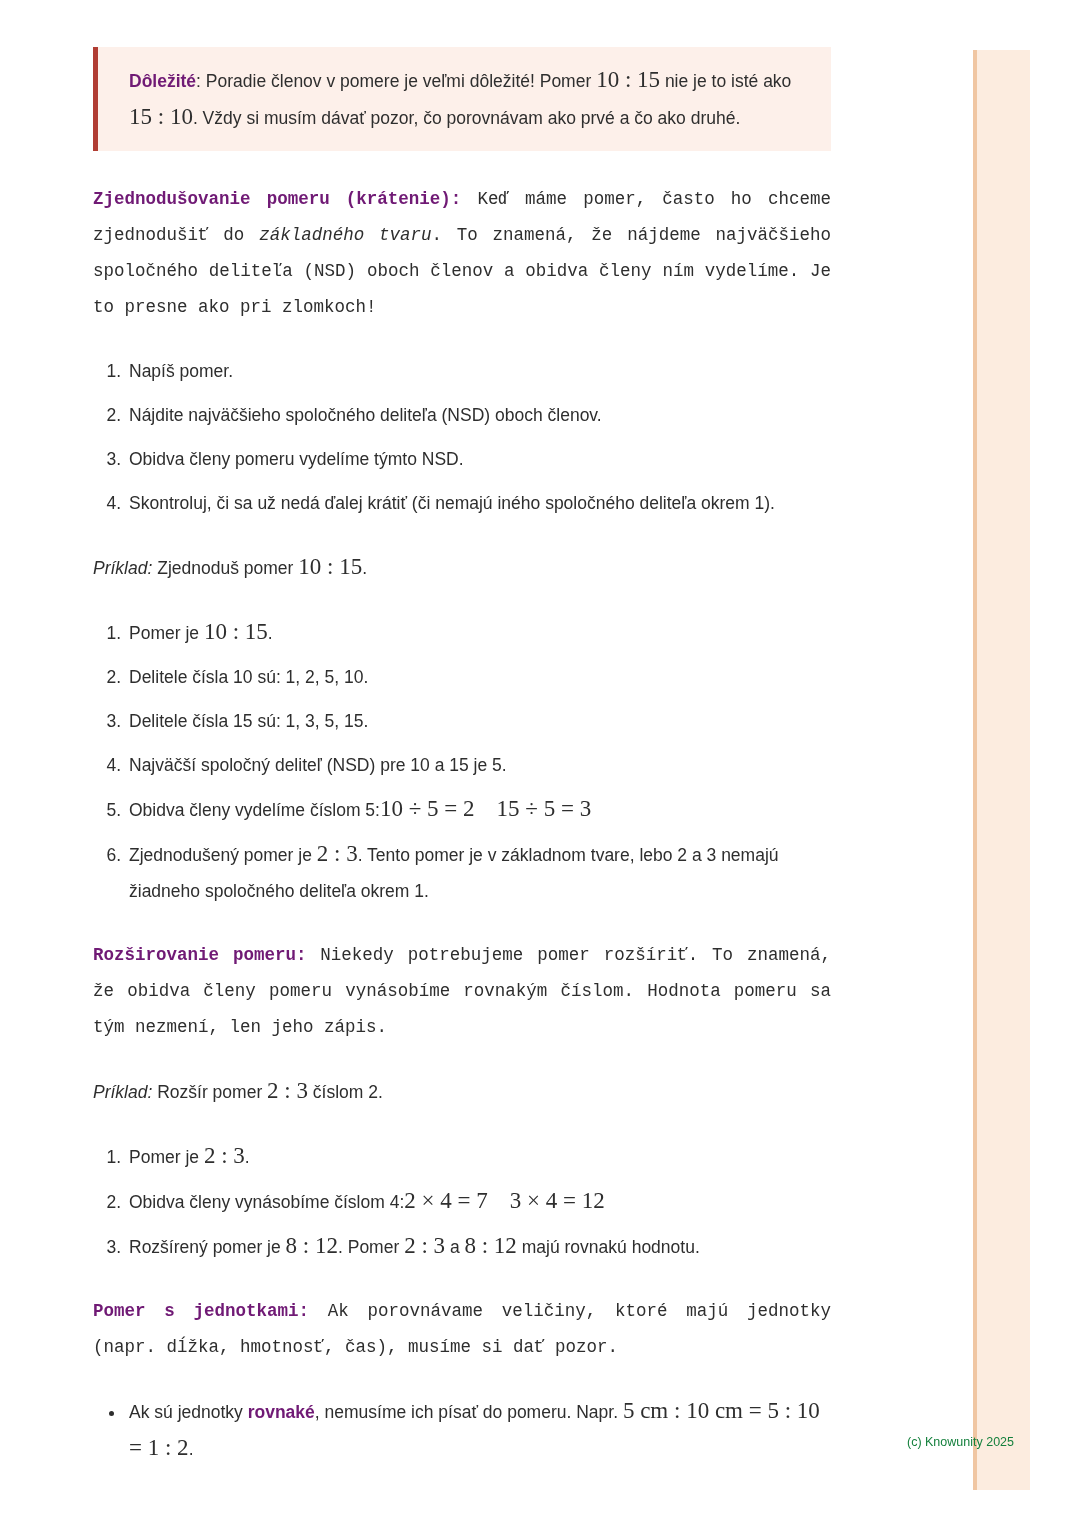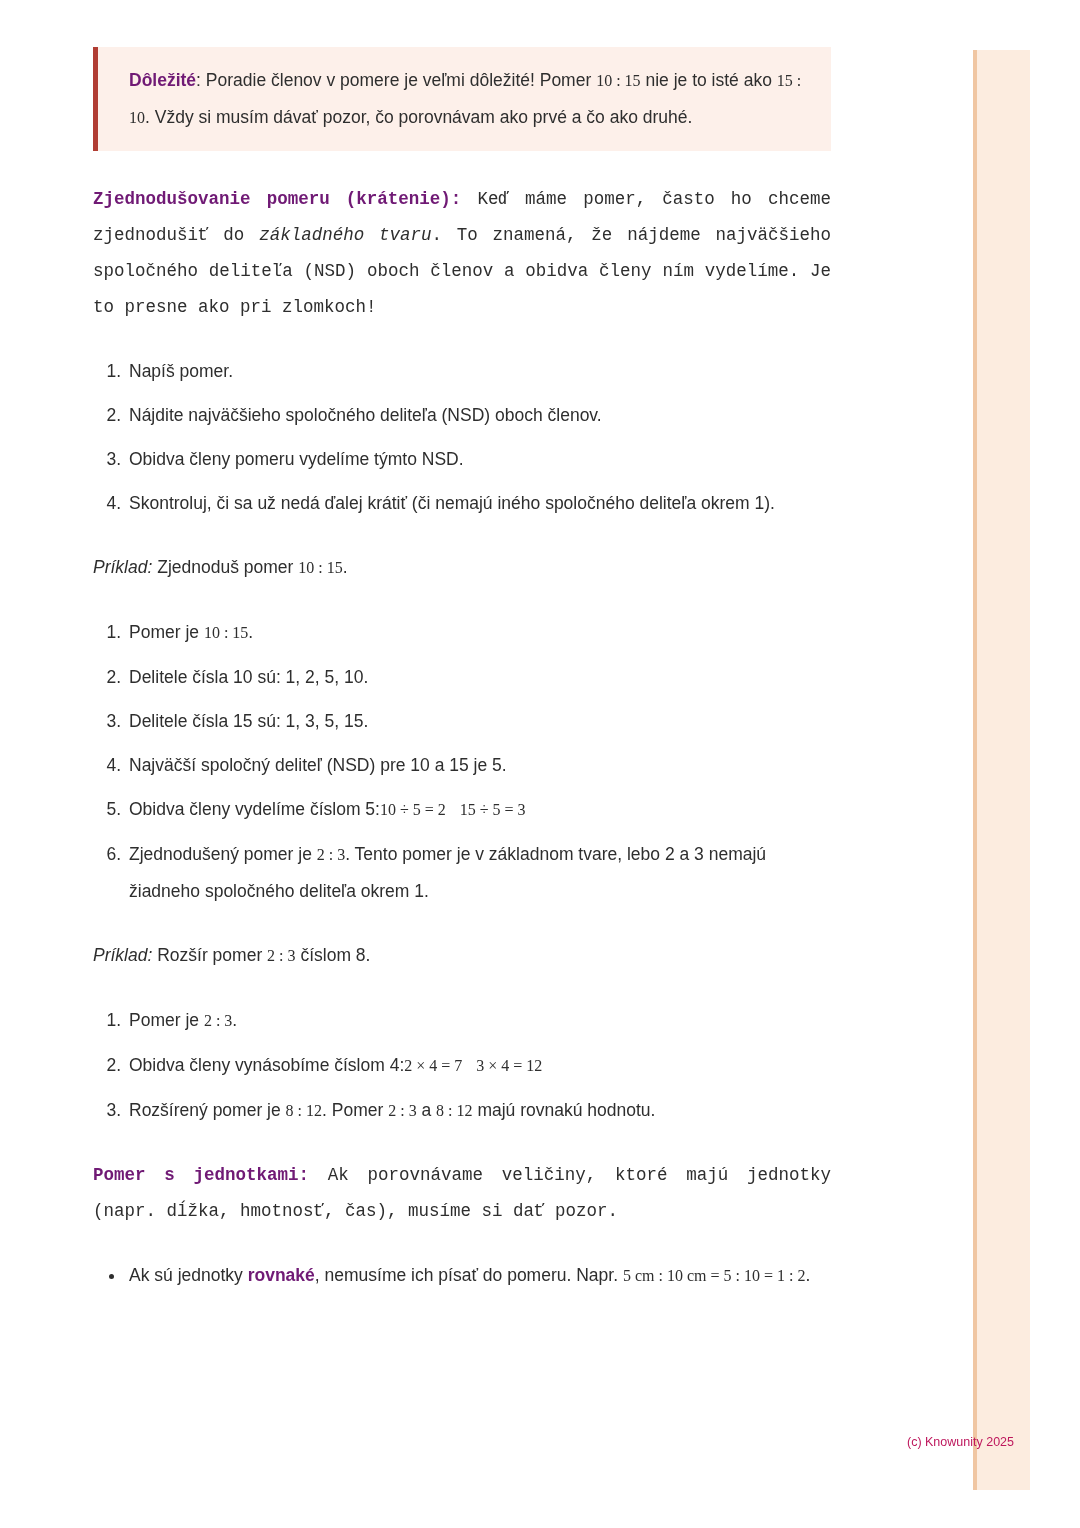--- a/index.html
+++ b/index.html
@@ -47,29 +47,29 @@
     padding-left: 33px;
   }
   ul.dot-list {
     list-style: disc;
     margin: 0 0 40px 0;
     padding-left: 33px;
   }
   li { margin-bottom: 8px; padding-left: 3px; line-height: 36px; }
   .math {
     font-family: "Liberation Serif", serif;
-    font-size: 16px;
+    font-size: 23px;
   }
-  .gap { margin-left: 14px; }
+  .gap { margin-left: 22px; }
   .footer {
     position: absolute;
     top: 1434px;
     right: 66px;
     font-size: 12.5px;
-    color: #be185d;
+    color: #15803d;
     line-height: 16px;
   }
 </style>
 </head>
 <body>
 
 <div class="page">
 
   <div class="side-strip"></div>
 
@@ -93,22 +93,23 @@
 
     <ol class="num-list">
       <li><span>Pomer je </span><span class="math">10 : 15</span><span>.</span></li>
       <li><span>Delitele čísla 10 sú: 1, 2, 5, 10.</span></li>
       <li><span>Delitele čísla 15 sú: 1, 3, 5, 15.</span></li>
       <li><span>Najväčší spoločný deliteľ (NSD) pre 10 a 15 je 5.</span></li>
       <li><span>Obidva členy vydelíme číslom 5:</span><span class="math">10 ÷ 5 = 2</span><span class="math gap">15 ÷ 5 = 3</span></li>
       <li><span>Zjednodušený pomer je </span><span class="math">2 : 3</span><span>. Tento pomer je v základnom tvare, lebo 2 a 3 nemajú žiadneho spoločného deliteľa okrem 1.</span></li>
     </ol>
 
+    <p class="para justify"><strong>Rozširovanie pomeru:</strong><span> Niekedy potrebujeme pomer rozšíriť. To znamená, že obidva členy pomeru vynásobíme rovnakým číslom. Hodnota pomeru sa tým nezmení, len jeho zápis.</span></p>
 
-    <p class="para"><em class="lead">Príklad:</em><span> Rozšír pomer </span><span class="math">2 : 3</span><span> číslom 8.</span></p>
+    <p class="para"><em class="lead">Príklad:</em><span> Rozšír pomer </span><span class="math">2 : 3</span><span> číslom 2.</span></p>
 
     <ol class="num-list">
       <li><span>Pomer je </span><span class="math">2 : 3</span><span>.</span></li>
       <li><span>Obidva členy vynásobíme číslom 4:</span><span class="math">2 × 4 = 7</span><span class="math gap">3 × 4 = 12</span></li>
       <li><span>Rozšírený pomer je </span><span class="math">8 : 12</span><span>. Pomer </span><span class="math">2 : 3</span><span> a </span><span class="math">8 : 12</span><span> majú rovnakú hodnotu.</span></li>
     </ol>
 
     <p class="para justify"><strong>Pomer s jednotkami:</strong><span> Ak porovnávame veličiny, ktoré majú jednotky (napr. dĺžka, hmotnosť, čas), musíme si dať pozor.</span></p>
 
     <ul class="dot-list">

